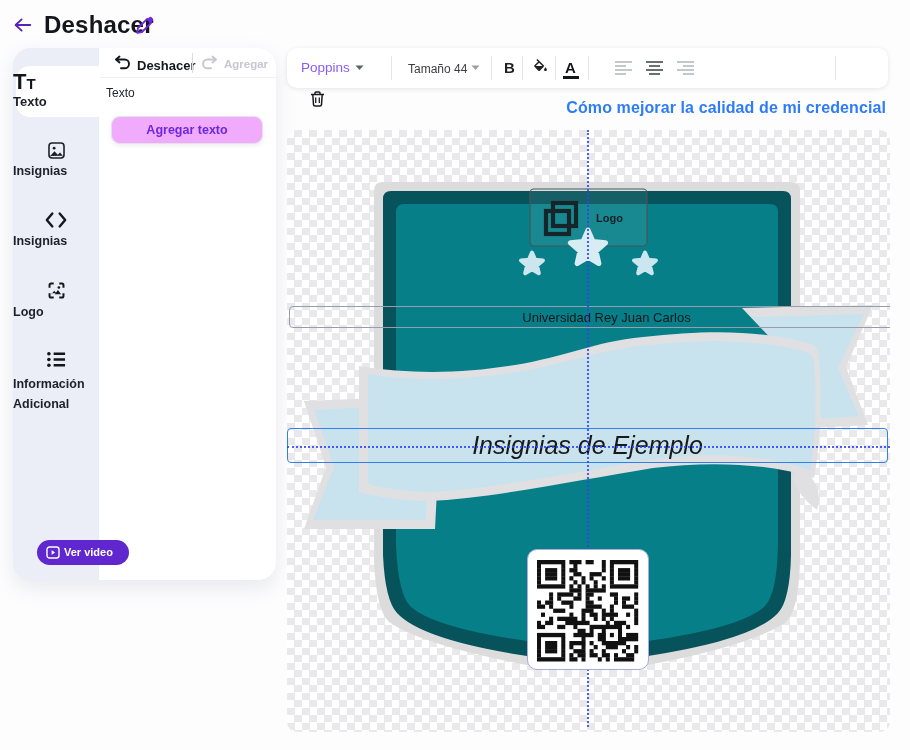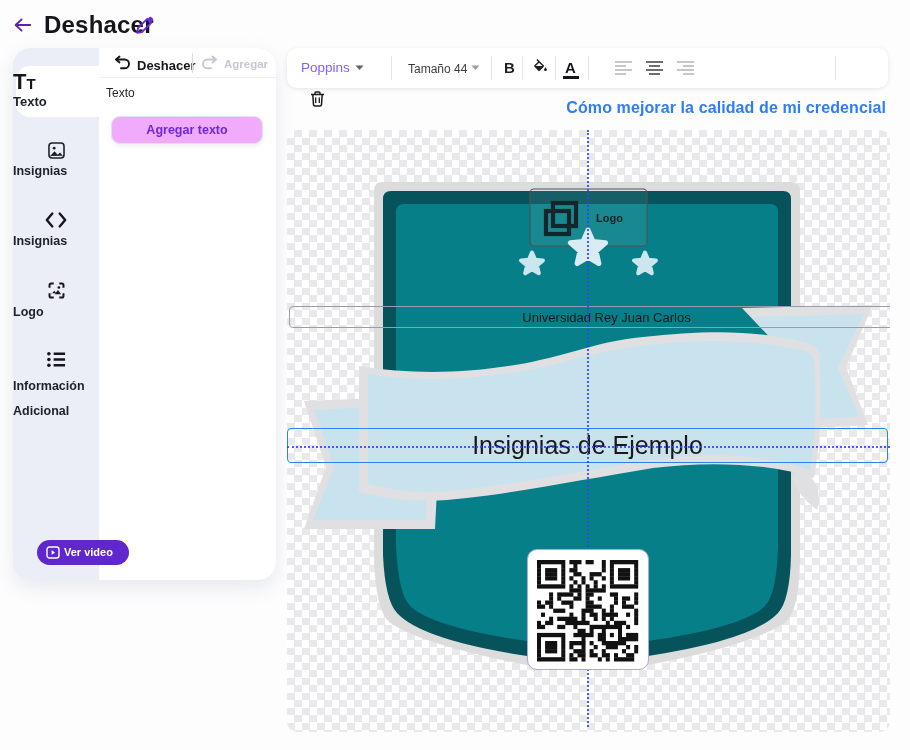--- a/index.html
+++ b/index.html
@@ -65,21 +65,21 @@
     <path d="M9.8 16.6l4-5.2 4 5.2z" fill="#14161c"></path>
   </svg>
 <div class="abs navitem" style="top:305px">Logo</div>
 
 <svg class="abs" style="left:47px;top:351px" width="19" height="17" viewBox="0 0 20 17">
     <circle cx="2" cy="2.5" r="1.9" fill="#14161c"></circle>
     <circle cx="2" cy="8.5" r="1.9" fill="#14161c"></circle>
     <circle cx="2" cy="14.5" r="1.9" fill="#14161c"></circle>
     <path d="M7 2.5h12M7 8.5h12M7 14.5h12" stroke="#14161c" stroke-width="2.7"></path>
   </svg>
-<div class="abs navitem" style="top:374px;line-height:25px">Información<br>Adicional</div>
+<div class="abs navitem" style="top:374px;line-height:20px">Información<br>Adicional</div>
 
 <div class="abs" style="left:37px;top:540px;width:92px;height:25px;border-radius:13px;background:#5f27cd;"></div>
 <svg class="abs" style="left:46px;top:546px" width="14" height="13" viewBox="0 0 14 13">
     <rect x="1" y="1" width="12" height="11" rx="2.5" fill="none" stroke="#fff" stroke-width="1.4"></rect>
     <path d="M5.6 4l3.4 2.5-3.4 2.5z" fill="#fff"></path>
   </svg>
 <div class="abs" style="left:64px;top:546px;font-size:11px;font-weight:700;color:#fff">Ver video</div>
 
 <svg class="abs" style="left:114px;top:55px" width="16" height="15" viewBox="0 0 16 15">
     <path d="M5.5 1.5 2 4.5l3.5 3" fill="none" stroke="#14161c" stroke-width="1.9" stroke-linecap="round" stroke-linejoin="round"></path>
@@ -162,21 +162,21 @@
     <text x="309" y="92" font-size="11" font-weight="bold" fill="#132025" font-family="Liberation Sans,sans-serif">Logo</text>
 
     <g fill="#cbe6ef" stroke="#cbe6ef" stroke-width="4" stroke-linejoin="round">
       <path d="M245.0,122.5 L248.1,129.7 L255.9,130.4 L250.0,135.6 L251.8,143.3 L245.0,139.3 L238.2,143.3 L240.0,135.6 L234.1,130.4 L241.9,129.7 Z"></path>
       <path d="M358.0,122.5 L361.1,129.7 L368.9,130.4 L363.0,135.6 L364.8,143.3 L358.0,139.3 L351.2,143.3 L353.0,135.6 L347.1,130.4 L354.9,129.7 Z"></path>
     </g>
     <path d="M301.0,100.0 L306.0,111.6 L318.6,112.8 L309.1,121.1 L311.9,133.5 L301.0,127.0 L290.1,133.5 L292.9,121.1 L283.4,112.8 L296.0,111.6 Z" fill="#d8ecf3" stroke="#d8ecf3" stroke-width="5" stroke-linejoin="round"></path>
   </svg>
 
   <div class="abs selbox" style="top:176px;height:22px;font-size:13px;line-height:21px;">Universidad Rey Juan Carlos</div>
-  <div class="abs" style="left:0;top:298px;width:601px;height:35px;border:1.5px solid #2f80ed;border-radius:4px;text-align:center;font-size:25px;color:#191919;line-height:33px;letter-spacing:0px;">Insignias de Ejemplo</div>
+  <div class="abs" style="left:0;top:298px;width:601px;height:35px;border:1.5px solid #2f80ed;border-radius:4px;text-align:center;font-size:25px;color:#191919;line-height:33px;letter-spacing:0px;font-style:italic;">Insignias de Ejemplo</div>
 
   <div class="abs" style="left:299.5px;top:0;width:0;height:597px;border-left:2px dotted #2f43f2;opacity:.85"></div>
 
   <div class="abs" style="left:240px;top:419px;width:122px;height:121px;background:#fff;border:1px solid #a7abd8;border-radius:10px;"></div>
   <svg class="abs" style="left:250px;top:430px" width="101.5" height="101.5" viewBox="0 0 101.5 101.5" fill="#111">
       <rect x="0.0" y="0.0" width="28.3" height="4.30"></rect>
       <rect x="32.4" y="0.0" width="12.1" height="4.30"></rect>
       <rect x="48.6" y="0.0" width="8.1" height="4.30"></rect>
       <rect x="64.8" y="0.0" width="4.0" height="4.30"></rect>
       <rect x="72.9" y="0.0" width="28.3" height="4.30"></rect>

